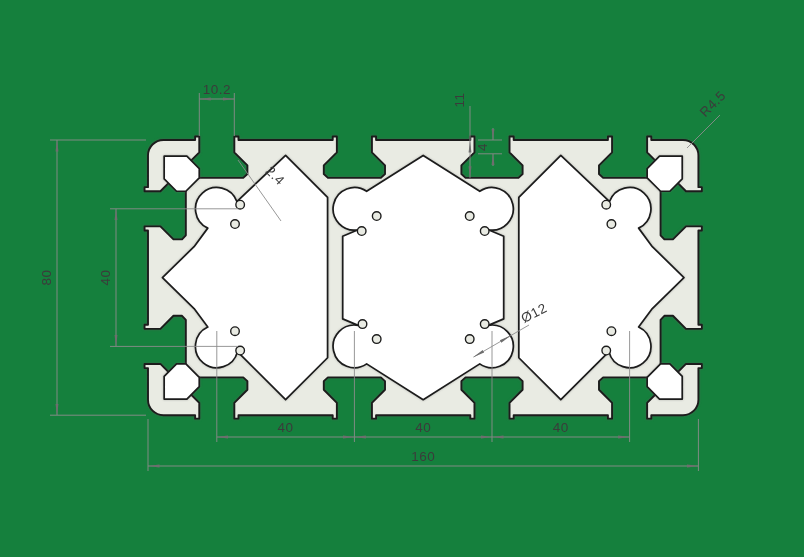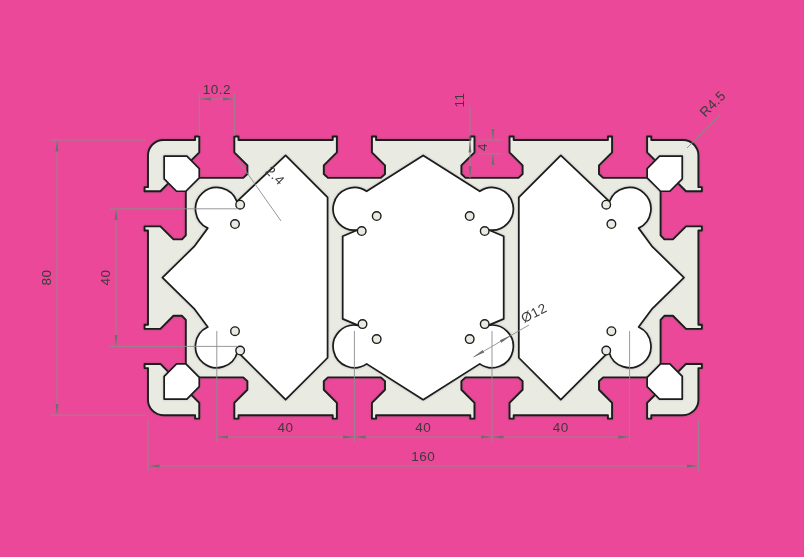--- a/index.html
+++ b/index.html
@@ -1,16 +1,16 @@
 <!DOCTYPE html>
 <html><head>
 <meta charset="utf-8">
 <style>
   html,body{margin:0;padding:0;background:#ffffff;}
-  #canvas{position:relative;width:804px;height:557px;background:#ec4899;overflow:hidden;
+  #canvas{position:relative;width:804px;height:557px;background:#15803d;overflow:hidden;
           font-family:"Liberation Sans",sans-serif;}
   svg{display:block;}
   .silhouette{fill:#e9ebe3;stroke:#1c1c1c;stroke-width:0.55;stroke-linejoin:round;
               filter:drop-shadow(0.35px 0.5px 0.35px rgba(90,90,90,0.55));}
   .cutout{fill:#ffffff;stroke:#1c1c1c;stroke-width:0.5;stroke-linejoin:round;
           filter:drop-shadow(0.3px 0.4px 0.3px rgba(110,110,110,0.45));}
   .finger{fill:#e9ebe3;stroke:#1c1c1c;stroke-width:0.4;}
   .dimline{stroke:#8c8c8c;stroke-width:0.9;fill:none;}
   .dimtext{fill:#3b3b3b;font-size:13.5px;letter-spacing:0.5px;}
 </style>

